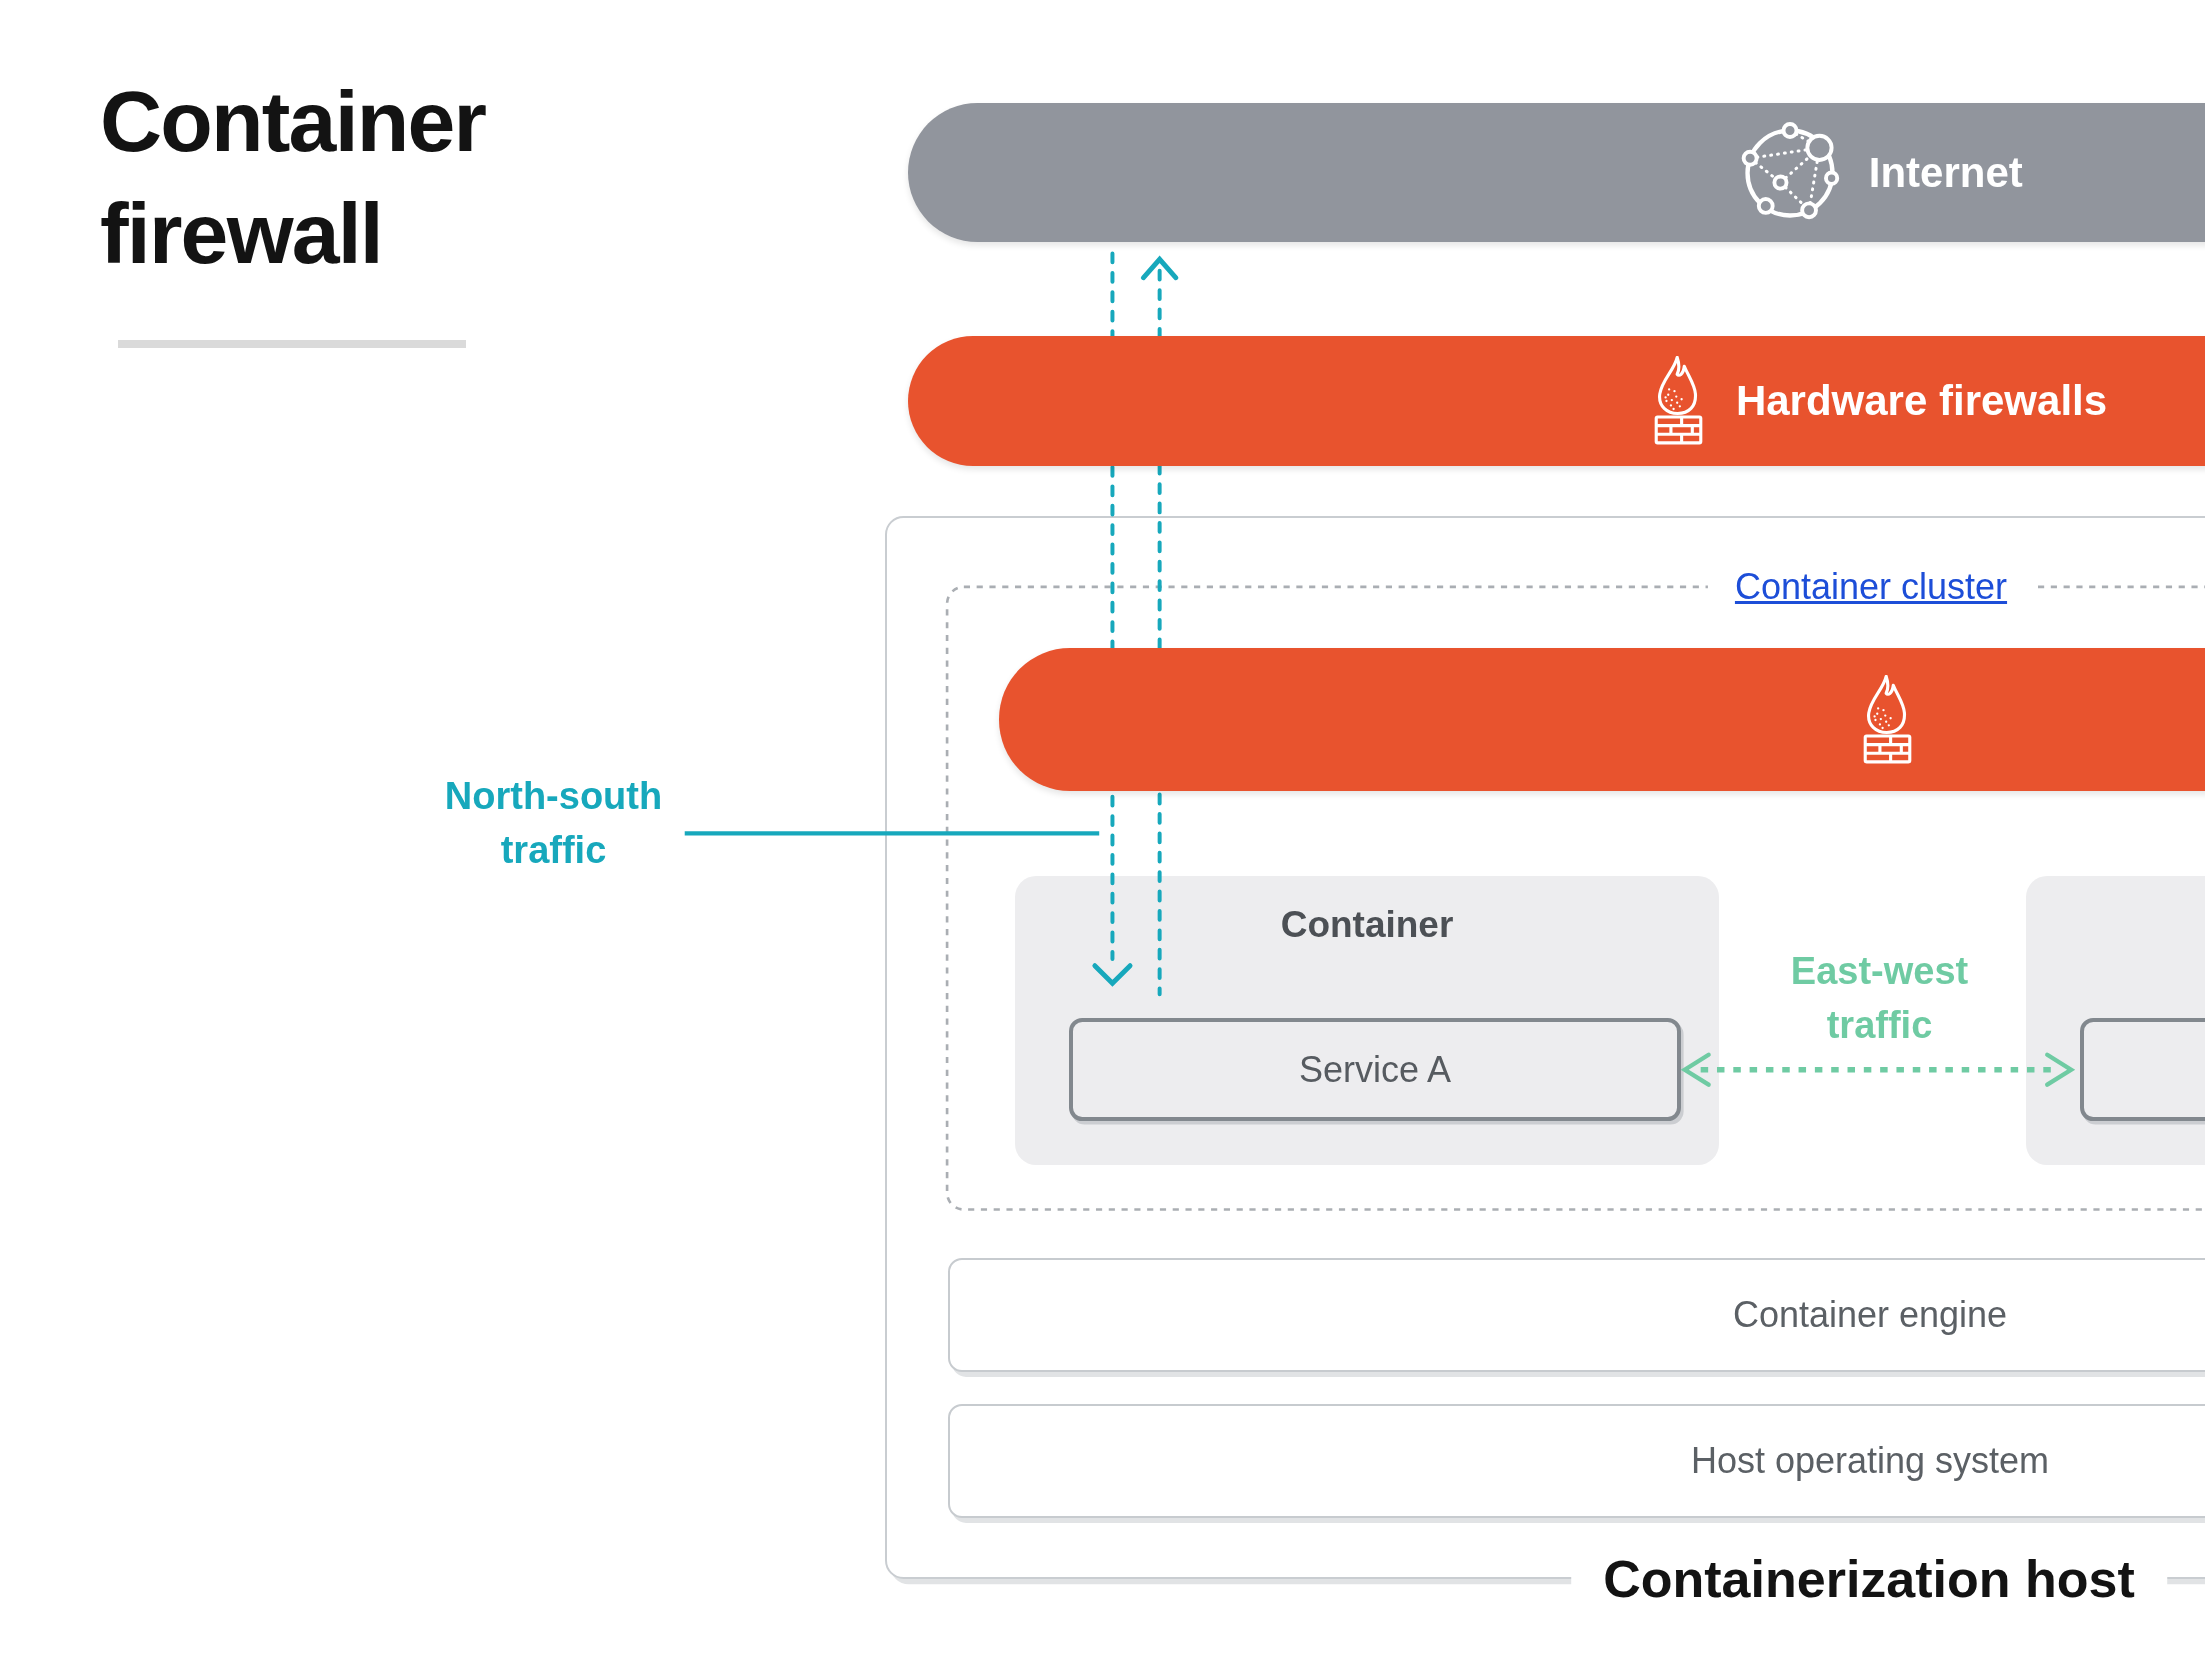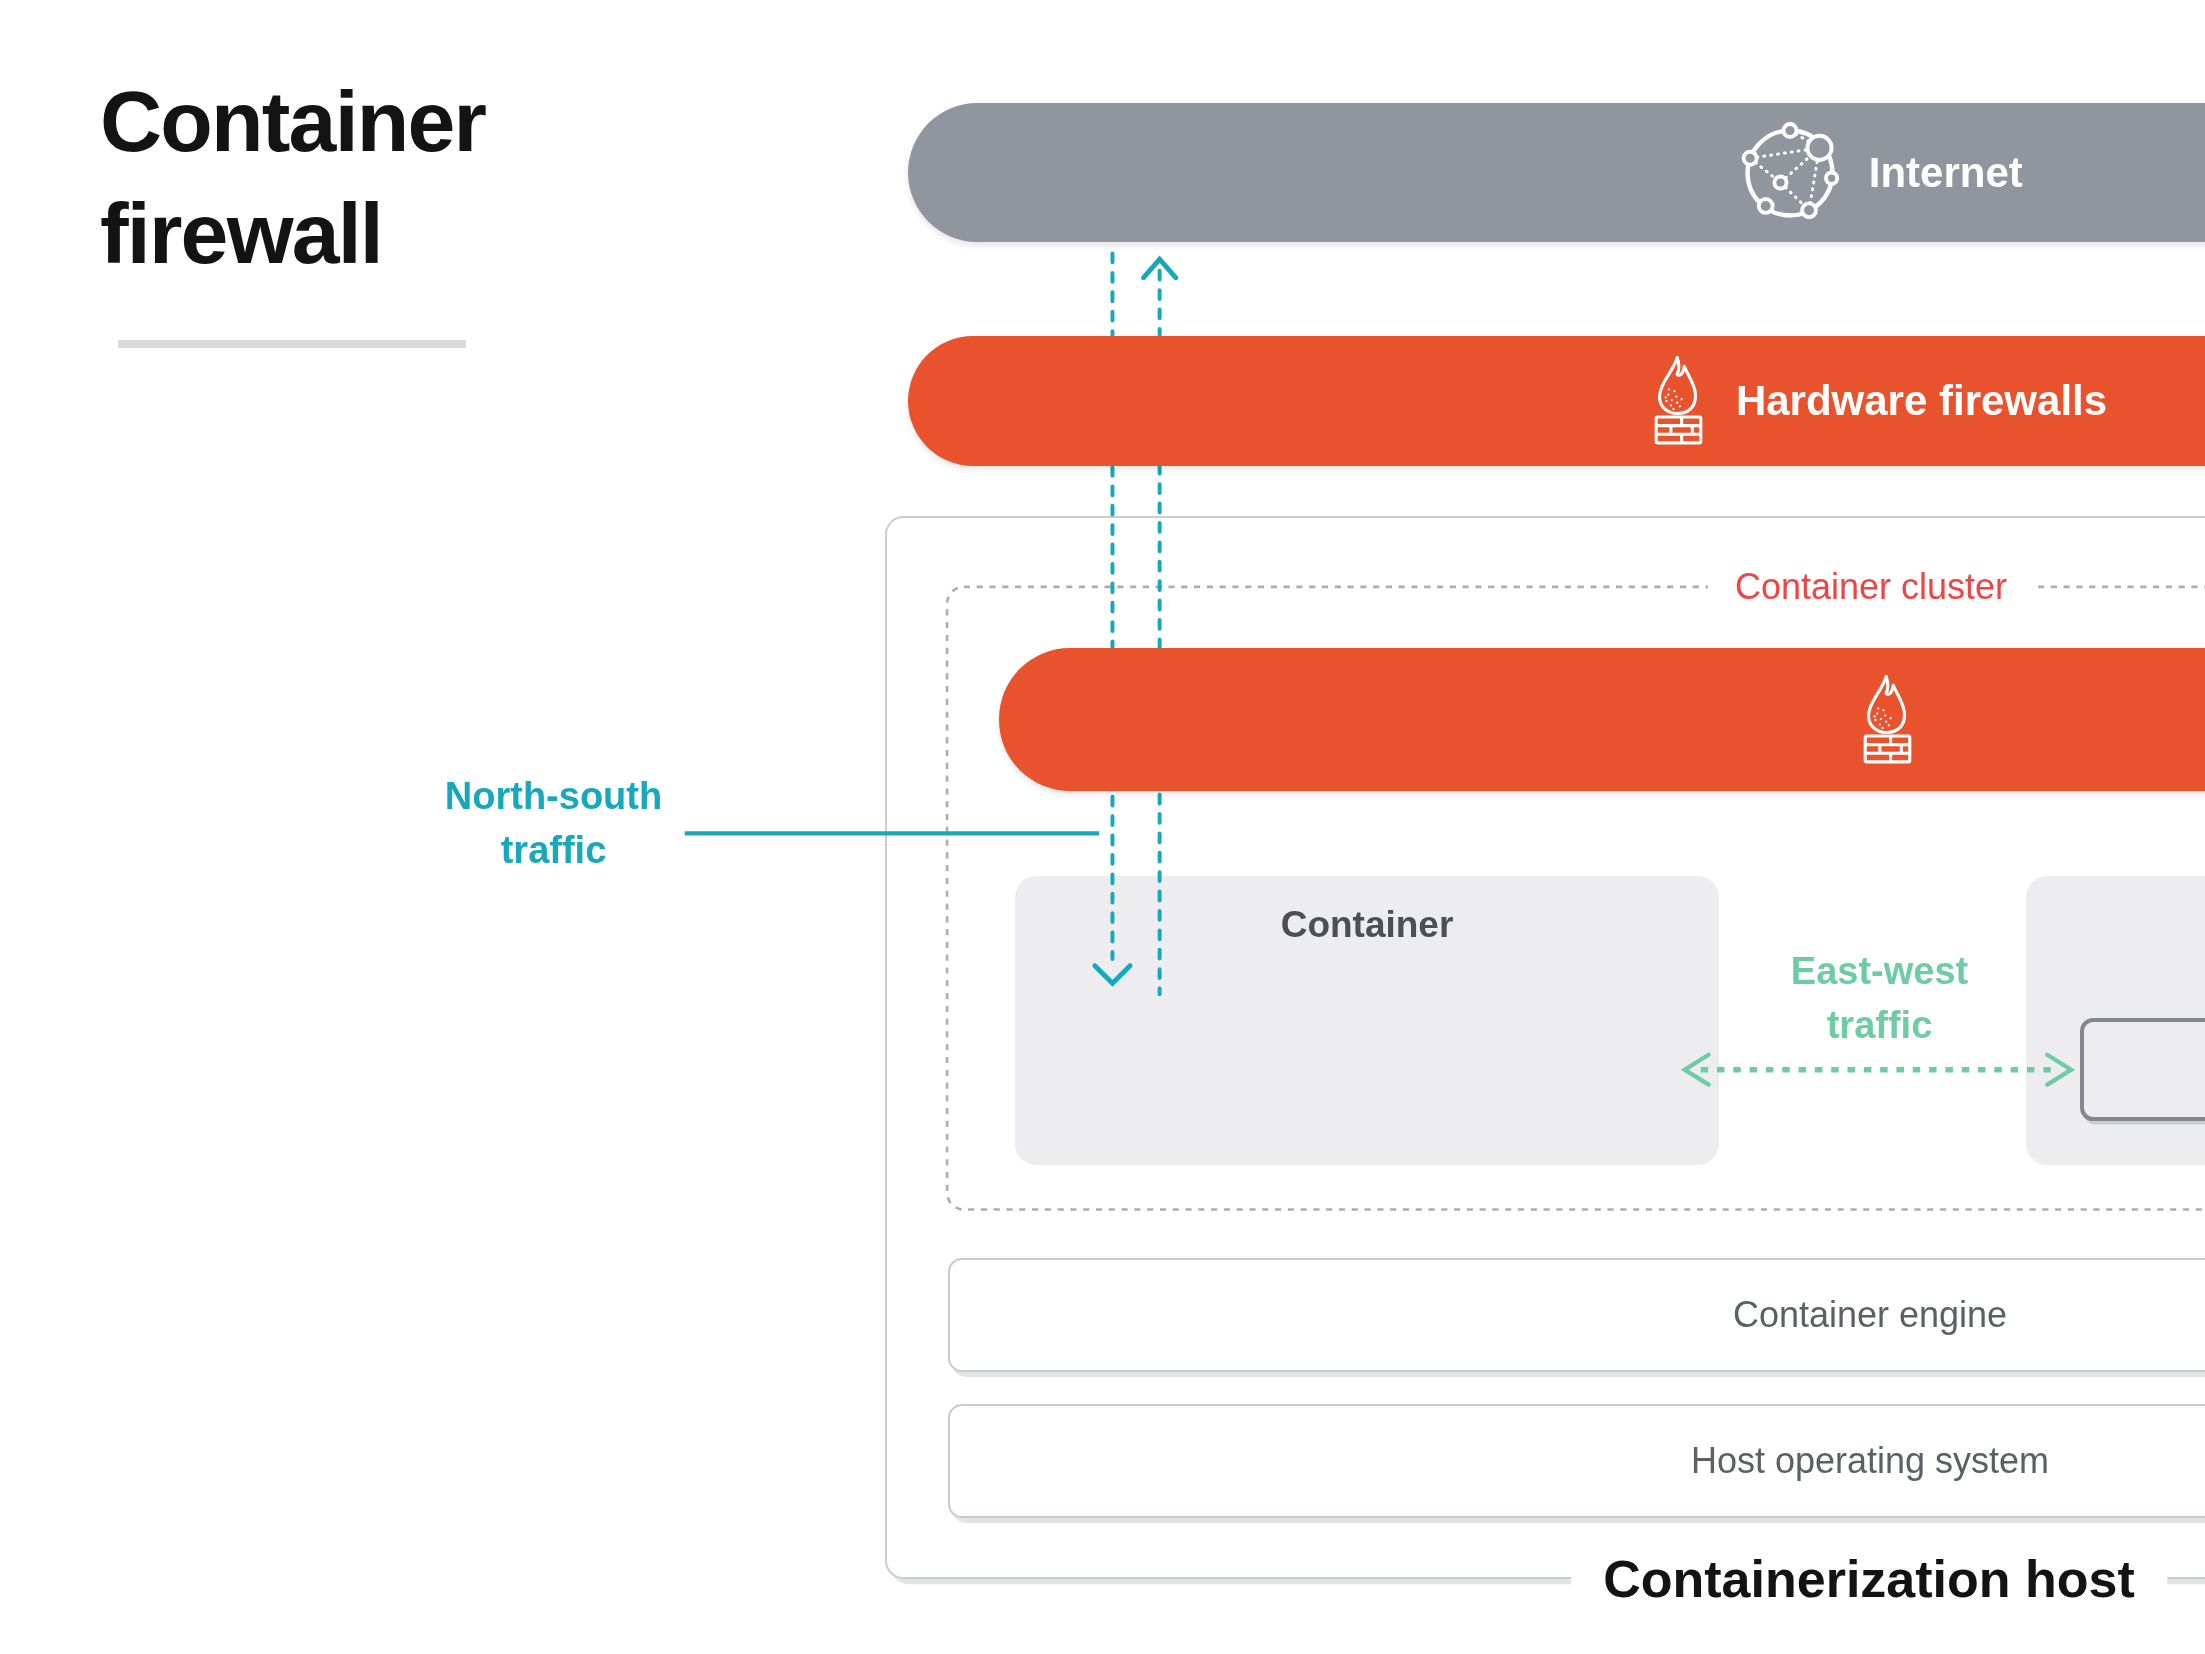--- a/index.html
+++ b/index.html
@@ -65,22 +65,22 @@
     display:flex;align-items:center;justify-content:center;
     font-size:36px;color:#5B6065;z-index:1;
     box-shadow:4px 4.9px 0 rgba(90,100,110,0.18);
   }
   .engine-box{top:1258px;}
   .os-box{top:1404px;}
 
   
   .cluster-label{
     left:1871px;top:587px;transform:translate(-50%,-50%);
-    background:#fff;padding:0 27px;font-size:36px;color:#ef4444;
-    white-space:nowrap;z-index:5;
+    background:#fff;padding:0 27px;font-size:36px;color:#1d4ed8;
+    white-space:nowrap;z-index:5;text-decoration:underline;
   }
   .host-label{
     left:1869px;top:1579px;transform:translate(-50%,-50%);
     background:#fff;padding:0 32px;font-size:52px;font-weight:700;color:var(--ink);
     white-space:nowrap;z-index:5;
   }
   .ns-label{
     left:333px;top:769px;width:441px;text-align:center;
     font-size:38px;font-weight:600;color:var(--teal);line-height:54px;z-index:5;
   }
@@ -98,20 +98,23 @@
 
 <div class="canvas">
 
   <div class="abs page-title">Container firewall</div>
   <div class="abs title-divider"></div>
 
   <div class="abs host-box"></div>
 
   <div class="abs container-box container-a">
     <span class="container-title">Container</span>
+    <div class="service-box">
+      <span>Service A</span>
+    </div>
   </div>
 
   <div class="abs container-box container-b">
     <span class="container-title">Container</span>
     <div class="service-box">
       
     </div>
   </div>
 
   <div class="abs plain-box engine-box">

